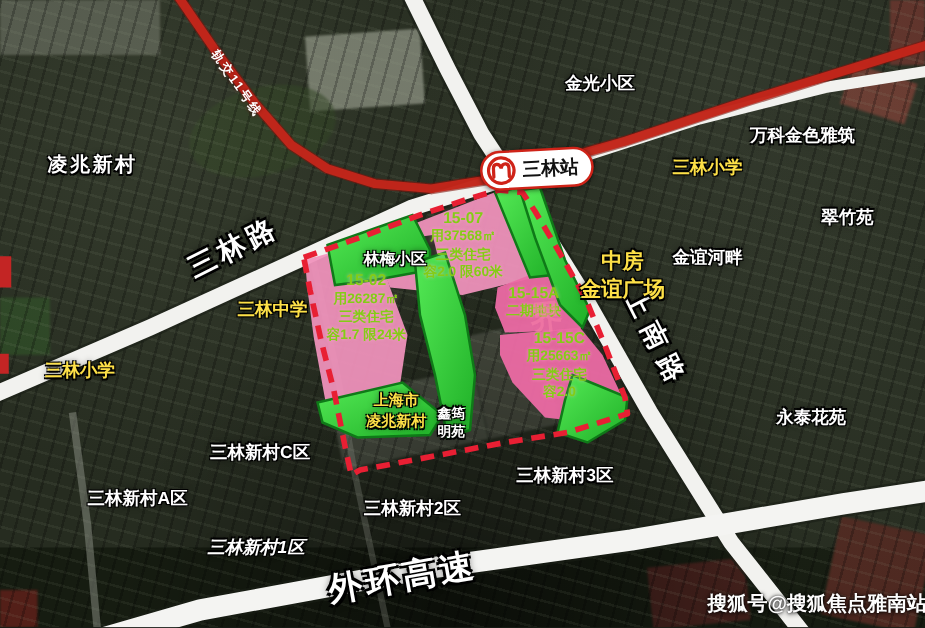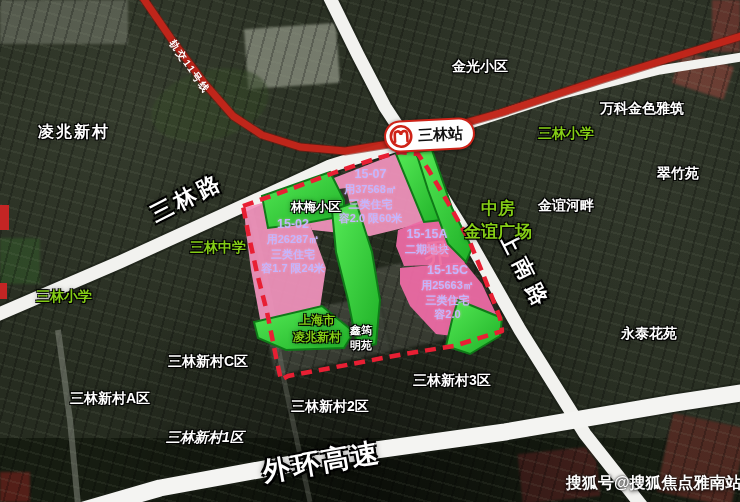--- a/index.html
+++ b/index.html
@@ -10,28 +10,28 @@
     repeating-linear-gradient(105deg, rgba(0,0,0,.22) 0 2px, rgba(0,0,0,0) 2px 12px),
     repeating-linear-gradient(15deg, rgba(150,160,135,.09) 0 2px, rgba(0,0,0,0) 2px 11px),
     radial-gradient(circle at 18% 20%, rgba(115,125,100,.20), rgba(0,0,0,0) 40%),
     radial-gradient(circle at 78% 12%, rgba(120,128,112,.16), rgba(0,0,0,0) 35%),
     radial-gradient(circle at 50% 98%, rgba(0,0,0,.5), rgba(0,0,0,0) 45%),
     radial-gradient(circle at 92% 55%, rgba(100,110,92,.12), rgba(0,0,0,0) 30%);}
   svg.overlay{position:absolute;left:0;top:0;}
   .wl,.yl{position:absolute;font-weight:bold;color:#fff;font-size:14px;
     text-shadow:-1px -1px 0 #000,1px -1px 0 #000,-1px 1px 0 #000,1px 1px 0 #000,0 0 5px rgba(0,0,0,.85);
     white-space:nowrap;}
-  .yl{color:#84cc16;}
+  .yl{color:#fde047;}
   .pre{white-space:pre-line;text-align:center;}
   .roadlbl{position:absolute;font-weight:bold;color:#fff;
     text-shadow:-2px -2px 0 #000,2px -2px 0 #000,-2px 2px 0 #000,2px 2px 0 #000,0 0 7px rgba(0,0,0,.9);
     white-space:nowrap;}
   .metrolbl{position:absolute;color:#fff;font-weight:bold;font-size:10px;letter-spacing:2px;
     transform:rotate(55deg);text-shadow:0 0 3px rgba(90,10,5,.9);white-space:nowrap;}
-  .pt{position:absolute;text-align:center;color:#c4b5fd;font-weight:bold;line-height:1.3;
+  .pt{position:absolute;text-align:center;color:#84cc16;font-weight:bold;line-height:1.3;
     text-shadow:0 0 3px rgba(255,185,210,.6);}
   .pt .id{font-size:12.5px;}
   .pt .ln{font-size:11px;}
   .station{position:absolute;left:384px;top:119px;height:26px;display:flex;align-items:center;gap:5px;
     background:#fff;border:2.5px solid #cf2318;border-radius:17px;padding:1px 10px 1px 3px;
     transform:rotate(-3deg);box-shadow:0 1px 4px rgba(0,0,0,.55);}
   .station .name{font-size:15px;font-weight:bold;color:#111;white-space:nowrap;}
   .sliver{position:absolute;background:#c32524;}
   .sohu{position:absolute;left:566px;top:473px;font-size:16px;font-weight:bold;color:#fdfdfd;
     text-shadow:0 1px 4px rgba(0,0,0,.9),0 0 2px rgba(0,0,0,.8);white-space:nowrap;}

